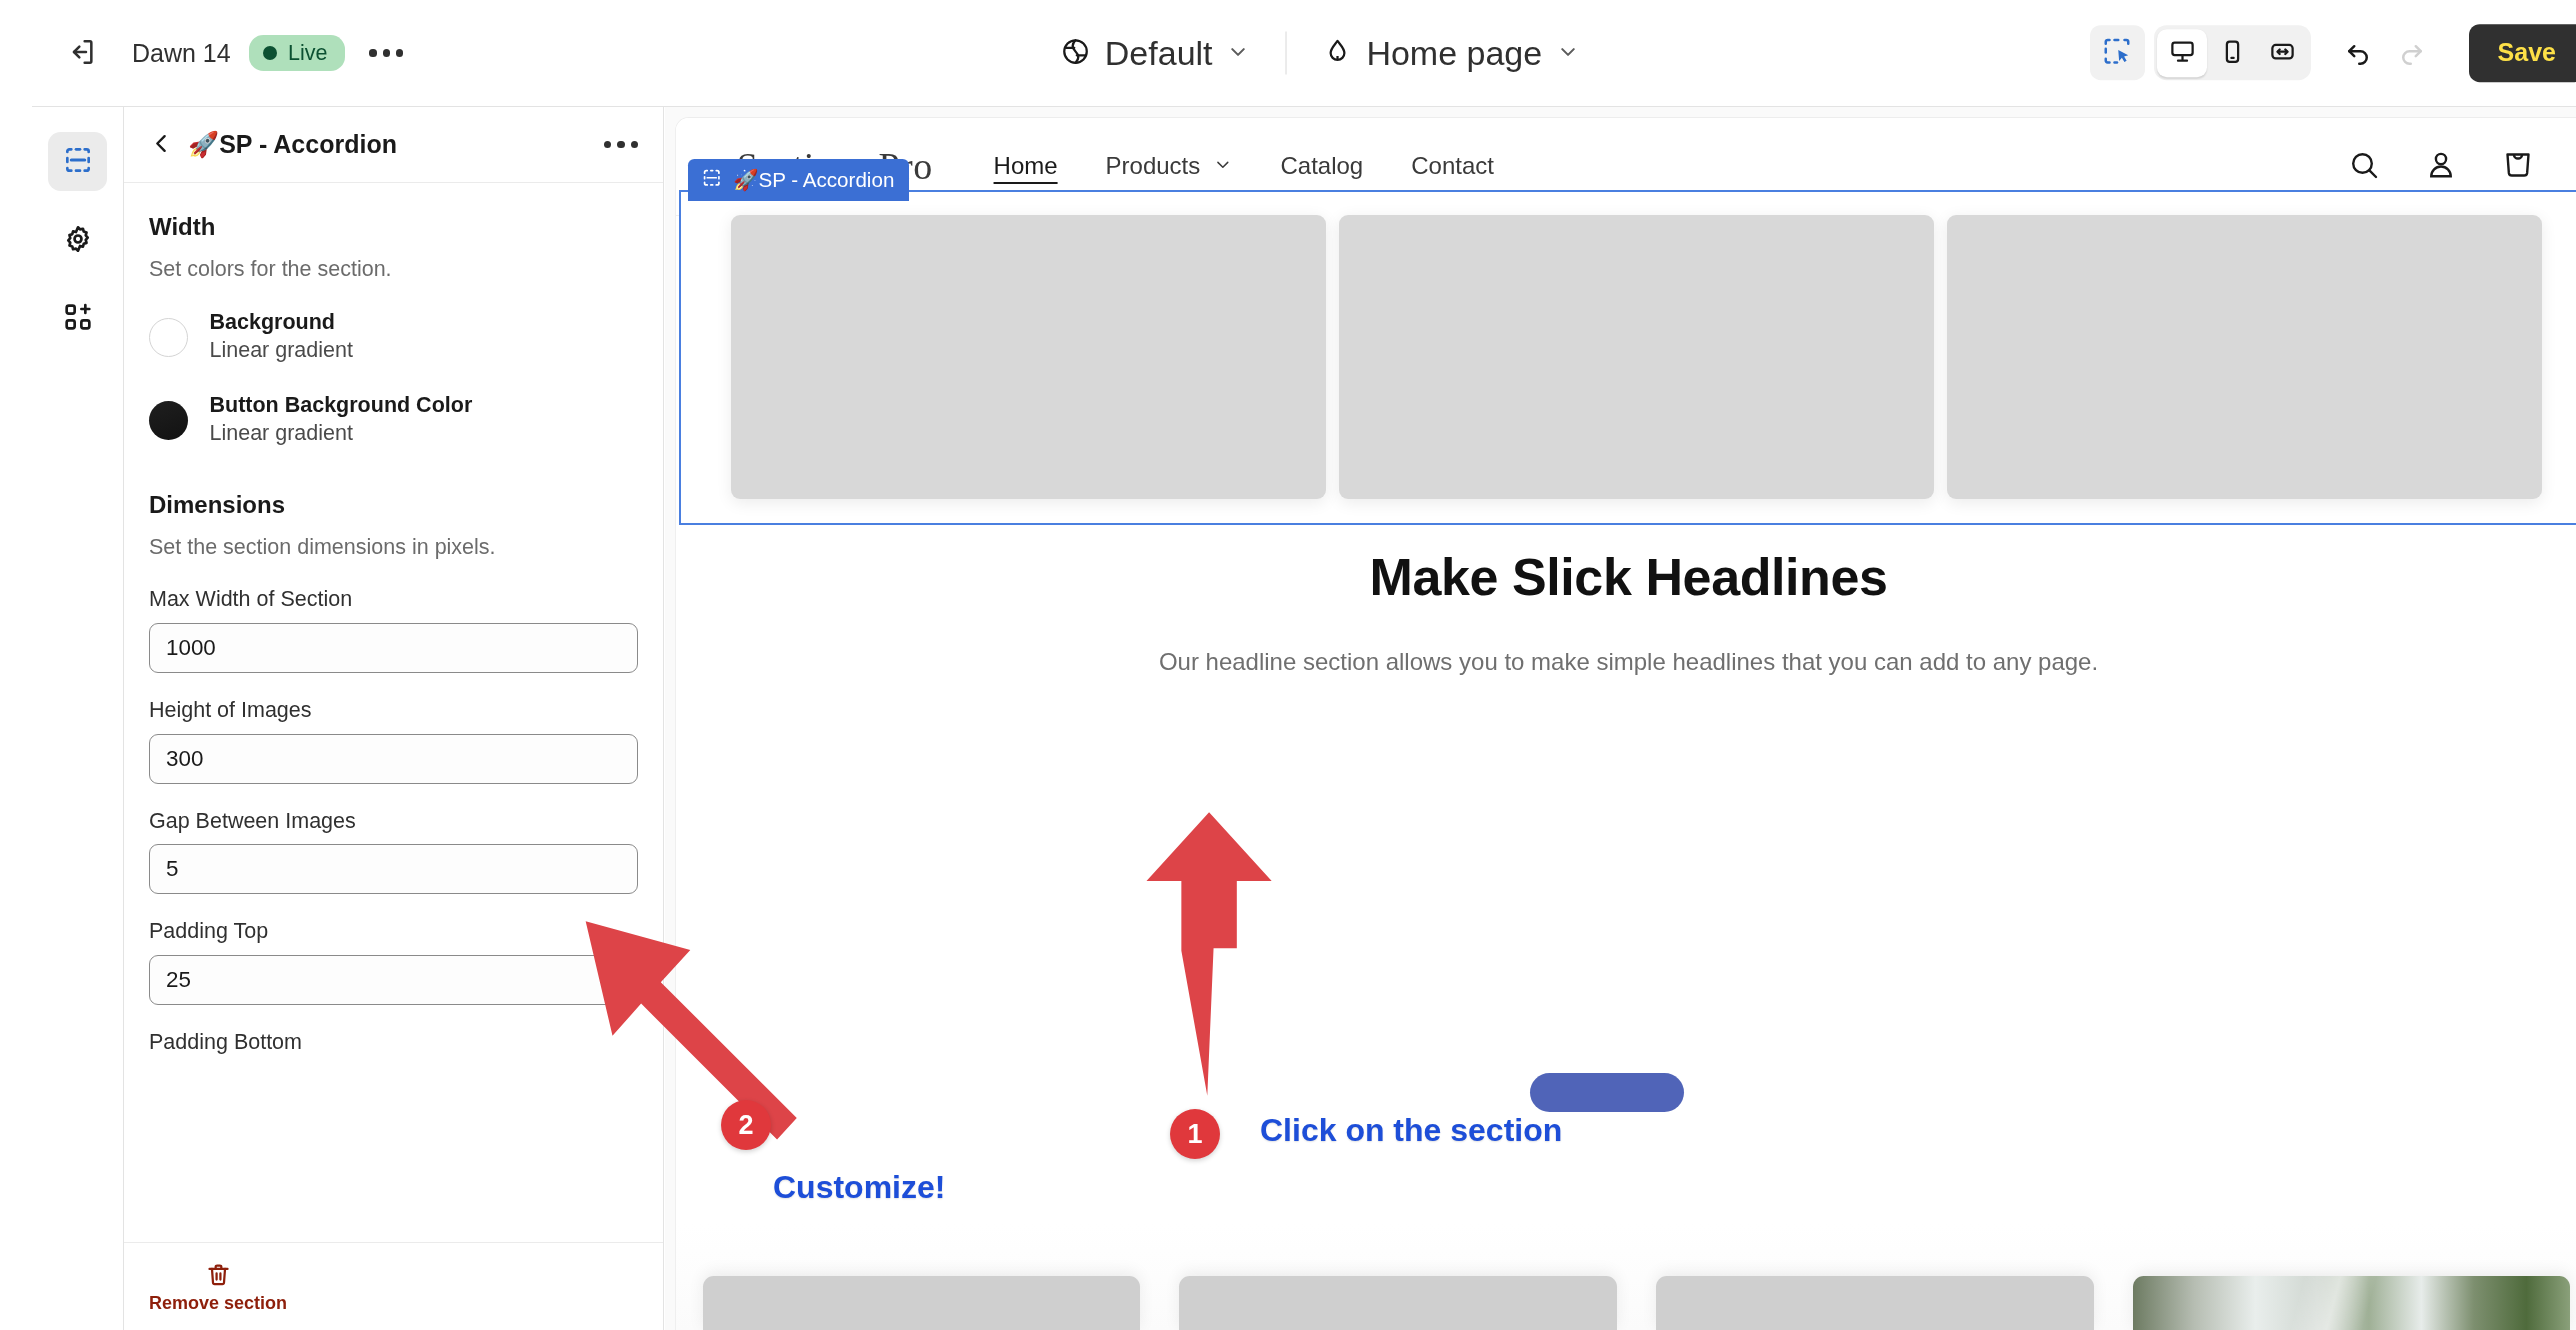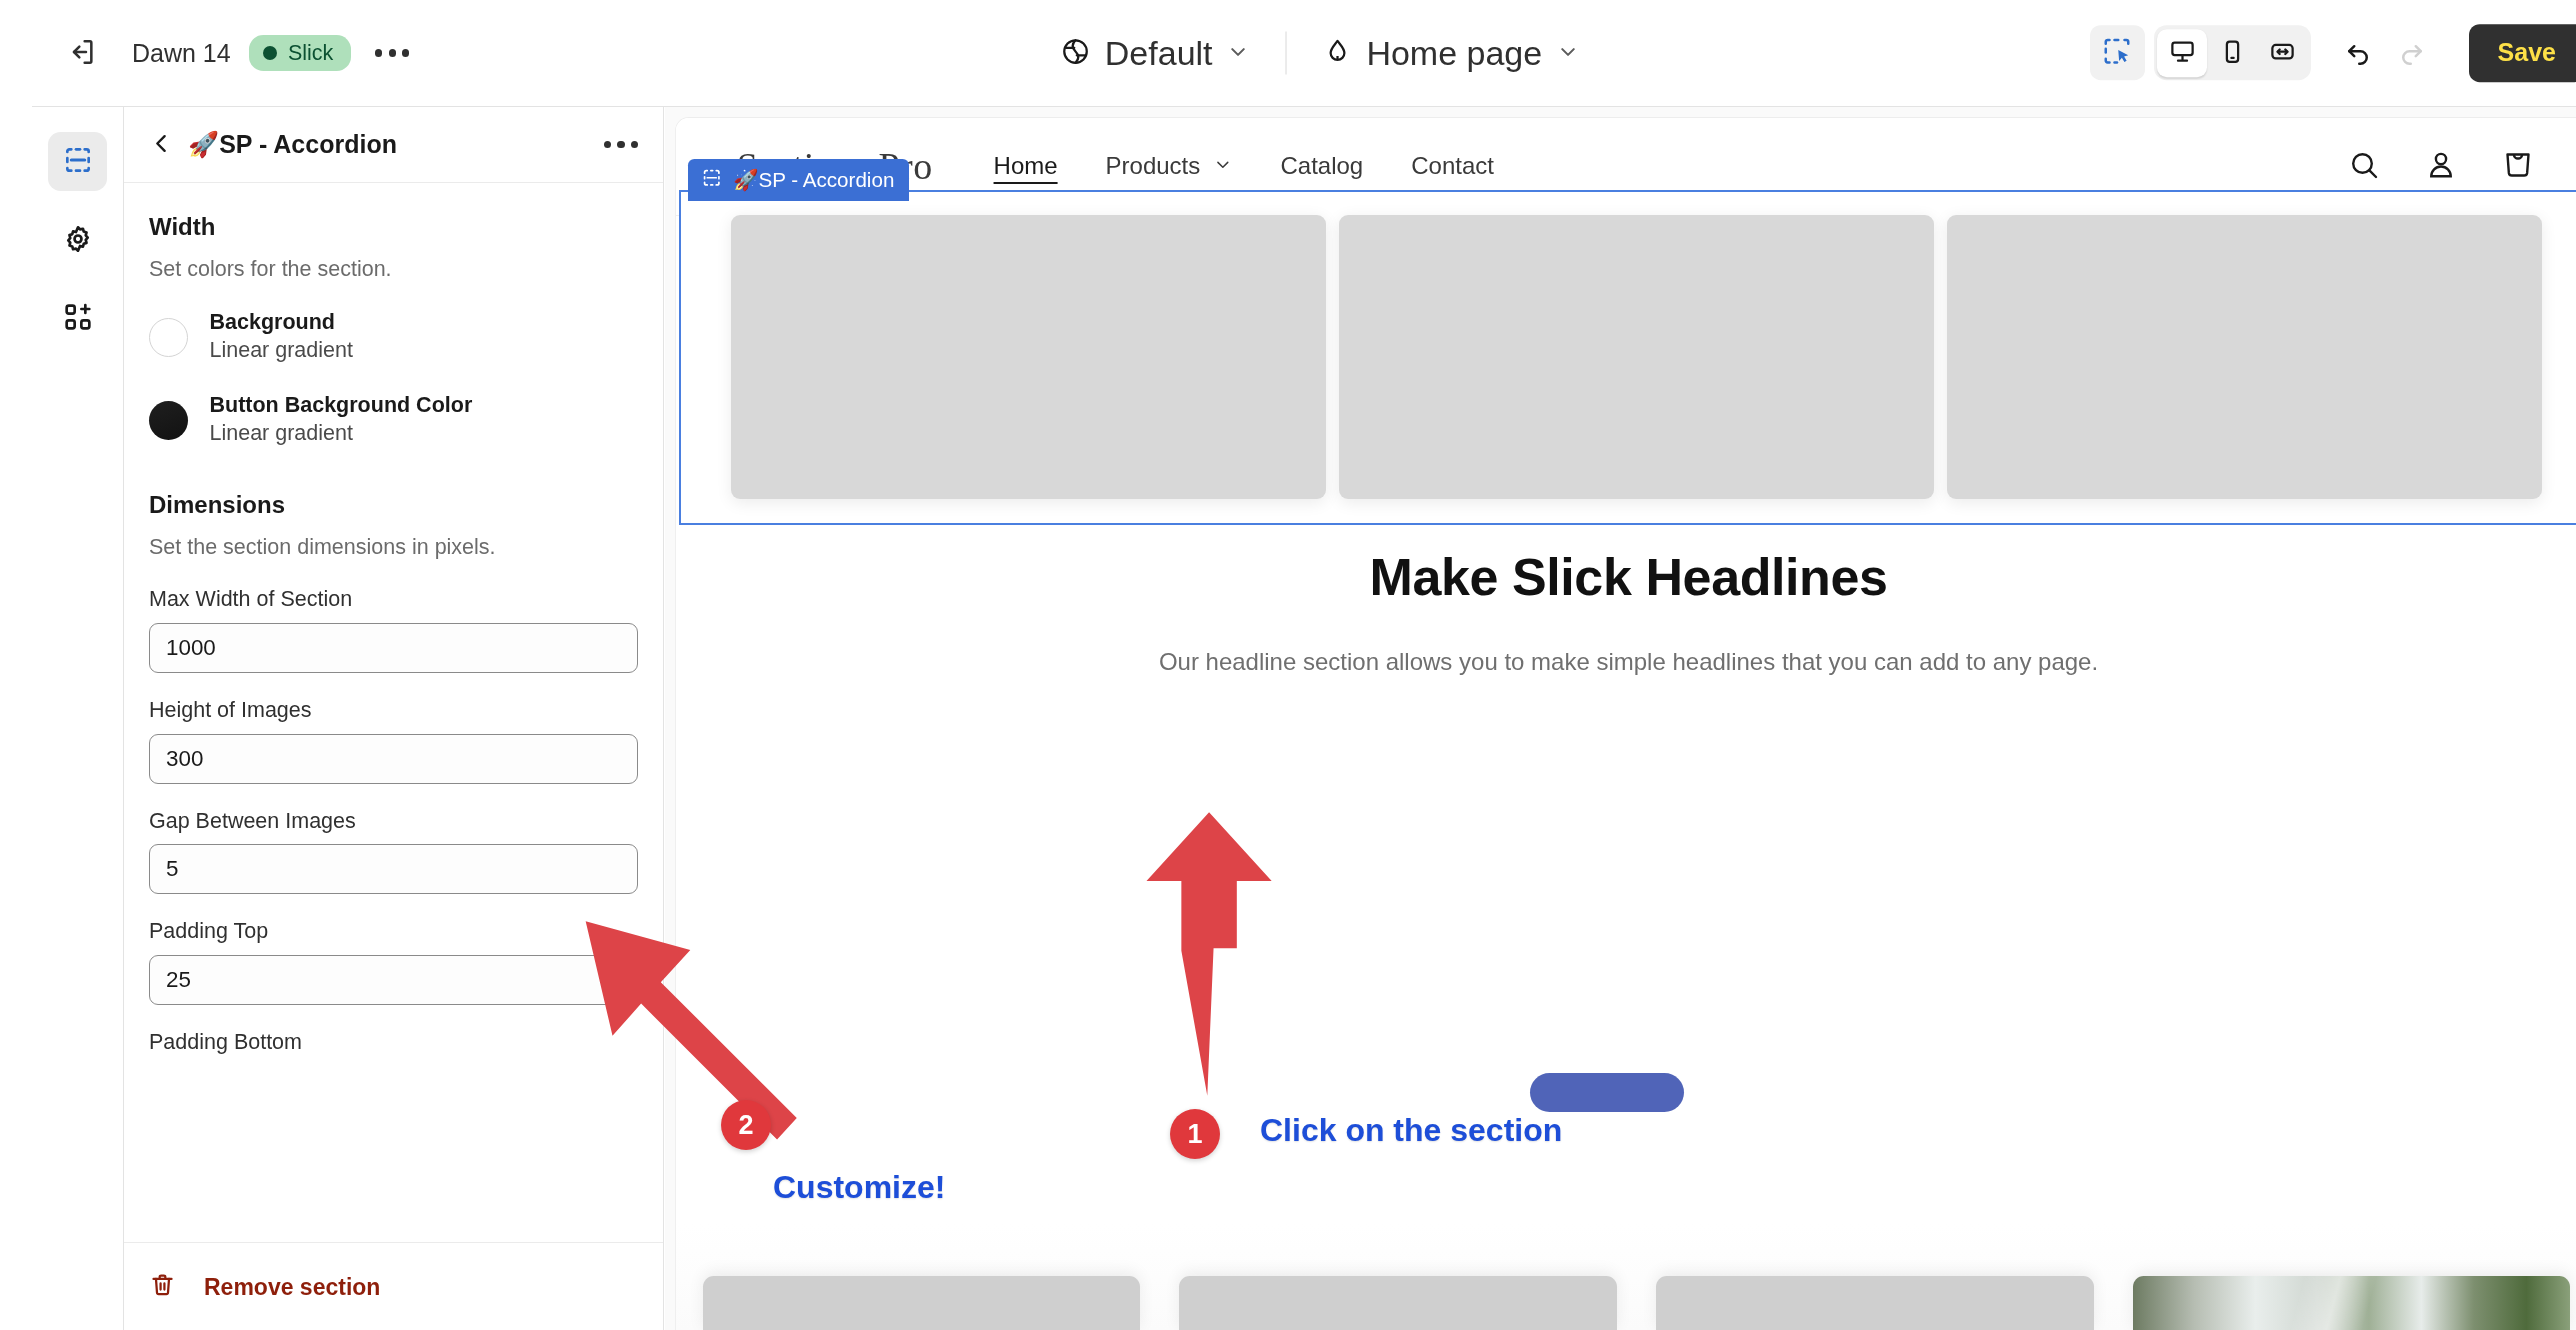--- a/index.html
+++ b/index.html
@@ -122,23 +122,24 @@
     background:#fdfdfd; padding:0 16px; font-size:22.4px; color:#1a1a1a;
     font-family:"Liberation Sans", sans-serif;
   }
 
   .panel-foot {
     position:absolute; left:0; bottom:0; width:100%; height:89px;
     border-top:0.9px solid #ebebeb; display:flex; align-items:center;
     padding-left:25px; background:#fff;
   }
   .remove-btn {
-    display:flex; align-items:center; gap:28px; background:transparent;
-    border:none; cursor:pointer; color:#8e1f0b; font-size:23px; font-weight:700;
+    display:flex; align-items:center; gap:0; background:transparent;
+    border:none; cursor:pointer; color:#8e1f0b; font-size:18px; font-weight:700;
     font-family:"Liberation Sans", sans-serif;
+    flex-direction:column;
   }
 
   
   .preview-wrap {
     position:absolute; left:633px; top:107px; width:1943px; height:1224px;
     background:#fafafa; padding:10.7px 10.7px 0 10.7px;
   }
   .preview {
     position:relative; width:100%; height:100%;
     background:#fff; border-radius:12.5px 12.5px 0 0; overflow:hidden;
@@ -227,21 +228,21 @@
           <svg width="32" height="32" viewBox="0 0 24 24" fill="none" stroke="#303030" stroke-width="1.9" stroke-linecap="round" stroke-linejoin="round">
             <path d="M14 4h4a1 1 0 0 1 1 1v14a1 1 0 0 1-1 1h-4"></path>
             <path d="M10 8l-4 4 4 4"></path>
               <path d="M6 12h9"></path>
           </svg>
         </span>
       </div>
       <div class="shop-name">Dawn 14</div>
       <div class="live-badge">
         <i class="live-dot"></i>
-        <span>Slick</span>
+        <span>Live</span>
       </div>
       <div class="icon-btn dots-btn">
         <span class="dots">
             <i></i>
             <i></i>
             <i></i>
           </span>
       </div>
     </div>
 

